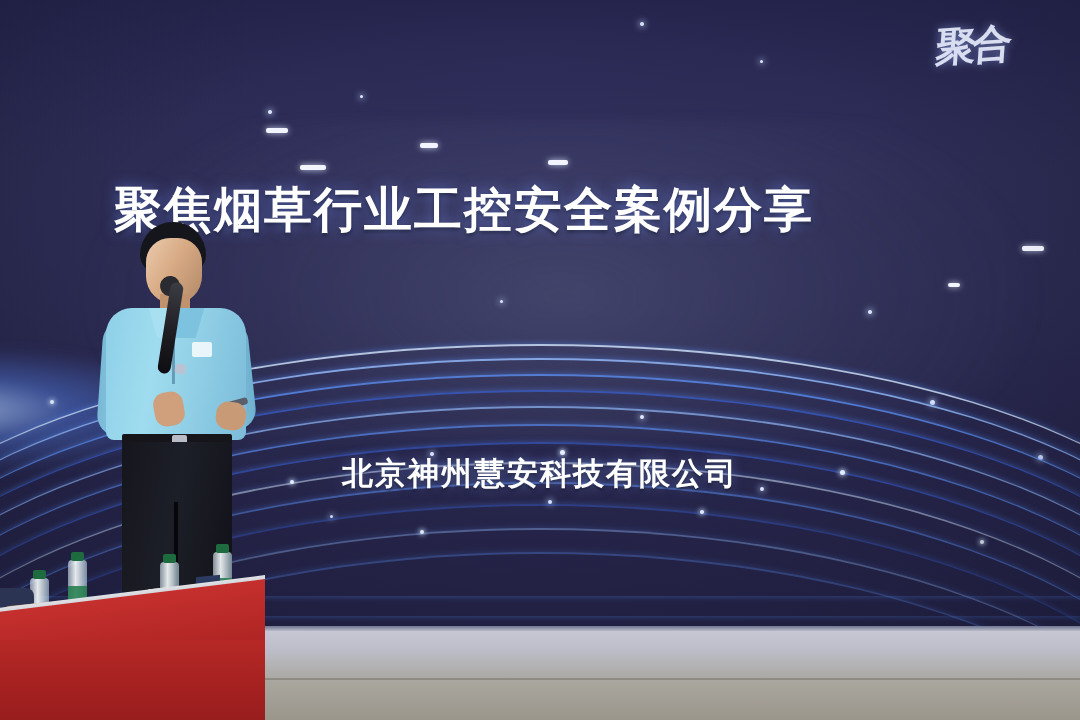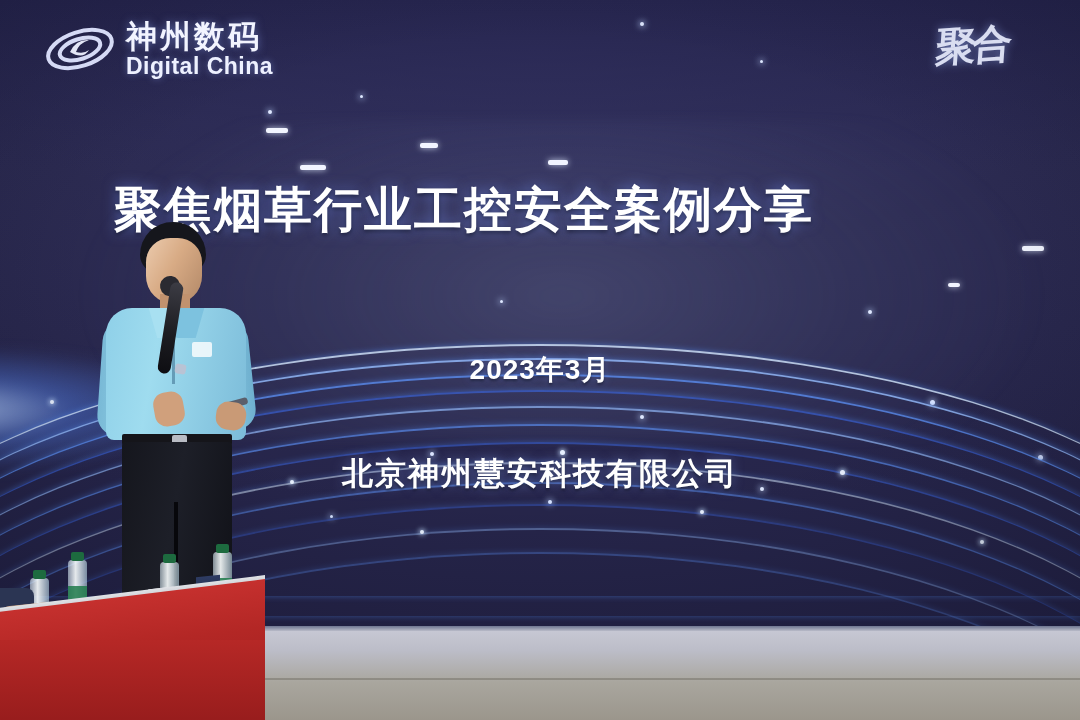--- a/index.html
+++ b/index.html
@@ -308,42 +308,26 @@
       <div class="sparkle" style="left:560px;top:200px;width:4px;height:4px;"></div>
       <div class="sparkle" style="left:700px;top:120px;width:5px;height:5px;"></div>
       <div class="sparkle" style="left:840px;top:180px;width:4px;height:4px;"></div>
       <div class="sparkle" style="left:980px;top:140px;width:5px;height:5px;"></div>
       <div class="sparkle" style="left:1120px;top:210px;width:4px;height:4px;"></div>
 
     </div>
 
     <div class="screen-vign"></div>
 
-    <div class="brand">
-      <div class="brand-mark">
-        <svg width="72" height="62" viewBox="0 0 72 62" aria-hidden="true">
-          <g fill="none" stroke="#dfe4ff" stroke-width="4" opacity="0.95">
-            <ellipse cx="36" cy="31" rx="33" ry="17" transform="rotate(-18 36 31)"></ellipse>
-            <ellipse cx="36" cy="31" rx="21" ry="10" transform="rotate(-18 36 31)"></ellipse>
-          </g>
-          <path d="M26 34 q6 -13 19 -12 q-10 3 -13 12 q8 2 13 -2 q-6 10 -19 2 z" fill="#eef1ff" opacity="0.95"></path>
-        </svg>
-      </div>
-      <div class="brand-text">
-        <div class="brand-cn">神州数码</div>
-        <div class="brand-en">Digital China</div>
-      </div>
-    </div>
 
     <div class="slogan">
       <div class="slogan-mark">聚合</div>
     </div>
 
     <div class="slide-title">聚焦烟草行业工控安全案例分享</div>
-    <div class="slide-date">2023年3月</div>
     <div class="slide-company">北京神州慧安科技有限公司</div>
   </div>
 
   <div class="floor"></div>
   <div class="floor-edge"></div>
   <div class="floor-seam"></div>
 
   <div class="speaker">
     <div class="sp-hair"></div>
     <div class="sp-face"></div>

